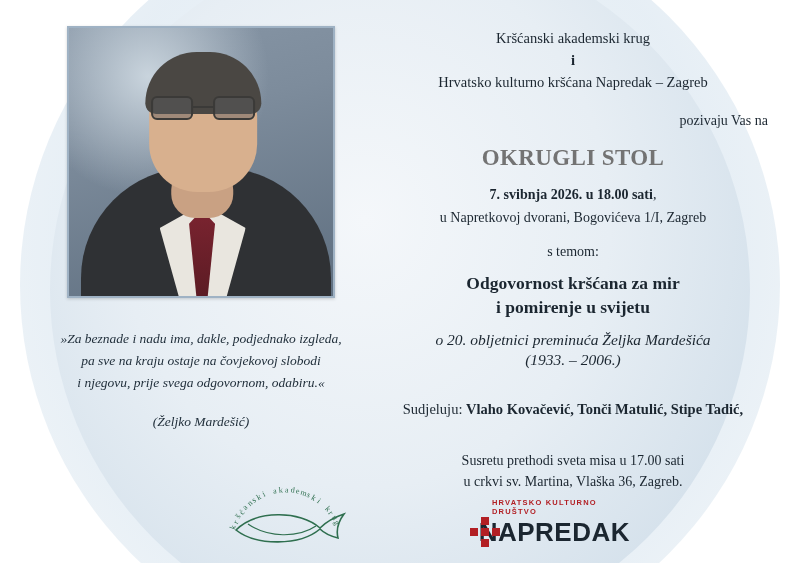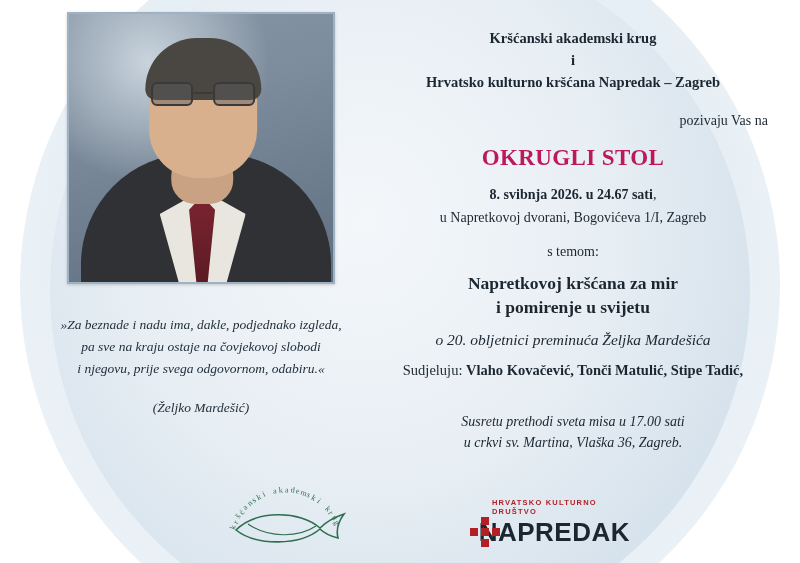--- a/index.html
+++ b/index.html
@@ -39,21 +39,21 @@
     width: 760px;
     height: 760px;
     border-radius: 50%;
     background: radial-gradient(ellipse at 50% 45%, rgba(236,243,248,0.85) 0%, rgba(222,233,242,0.75) 60%, rgba(205,221,233,0.35) 80%, rgba(255,255,255,0) 100%);
   }
 
   
   .left-col {
     position: absolute;
     left: 36px;
-    top: 12px;
+    top: 26px;
     width: 330px;
     text-align: center;
   }
   .photo-frame {
     width: 268px;
     height: 272px;
     margin: 0 auto;
     border: 2px solid #9fb2c4;
     box-sizing: border-box;
     background: #6d7f93;
@@ -176,38 +176,38 @@
   .right-col {
     position: absolute;
     left: 378px;
     top: 28px;
     width: 390px;
     text-align: center;
     color: #1b2630;
   }
   .org-line {
     font-size: 14.5px;
-    font-weight: bold;
+    font-weight: normal;
     line-height: 1.5;
   }
   .org-i {
     font-size: 14.5px;
     font-weight: bold;
     line-height: 1.5;
   }
   .invite {
     margin-top: 20px;
     font-size: 14px;
     text-align: right;
   }
   .event-title {
     margin-top: 16px;
     font-size: 23px;
     font-weight: bold;
-    color: #be185d;
+    color: #737373;
     letter-spacing: 0.4px;
   }
   .datetime {
     margin-top: 16px;
     font-size: 14px;
   }
   .datetime b { font-weight: bold; }
   .venue {
     margin-top: 7px;
     font-size: 14px;
@@ -222,30 +222,29 @@
     font-weight: bold;
     line-height: 1.35;
   }
   .anniversary {
     margin-top: 10px;
     font-size: 15.5px;
     font-style: italic;
     line-height: 1.35;
   }
   .participants {
-    margin-top: 10px;
+    margin-top: 28px;
     font-size: 14.5px;
     line-height: 1.45;
   }
   .participants b { font-weight: bold; }
   .mass {
     margin-top: 30px;
     font-size: 14px;
     line-height: 1.5;
-    font-style: italic;
   }
 
   
   .logo-kak {
     position: absolute;
     left: 222px;
     top: 486px;
     width: 130px;
     height: 62px;
   }
@@ -349,33 +348,34 @@
   <div class="right-col">
 
     <div class="org-line">Kršćanski akademski krug</div>
     <div class="org-i">i</div>
     <div class="org-line">Hrvatsko kulturno kršćana Napredak – Zagreb</div>
 
     <div class="invite">pozivaju Vas na</div>
 
     <div class="event-title">OKRUGLI STOL</div>
 
-    <div class="datetime"><b>8. svibnja 2026. u 24.67 sati</b><span>,</span></div>
+    <div class="datetime"><b>7. svibnja 2026. u 18.00 sati</b><span>,</span></div>
 
     <div class="venue">u Napretkovoj dvorani, Bogovićeva 1/I, Zagreb</div>
 
     <div class="topic-label">s temom:</div>
 
     <div class="topic">
-      <div>Napretkovoj kršćana za mir</div>
+      <div>Odgovornost kršćana za mir</div>
       <div>i pomirenje u svijetu</div>
     </div>
 
     <div class="anniversary">
       <div>o 20. obljetnici preminuća Željka Mardešića</div>
+      <div>(1933. – 2006.)</div>
     </div>
 
     <div class="participants">
       <span>Sudjeluju:</span>
       <b>Vlaho Kovačević, Tonči Matulić, Stipe Tadić,</b>
     </div>
 
     <div class="mass">
       <div>Susretu prethodi sveta misa u 17.00 sati</div>
       <div>u crkvi sv. Martina, Vlaška 36, Zagreb.</div>

